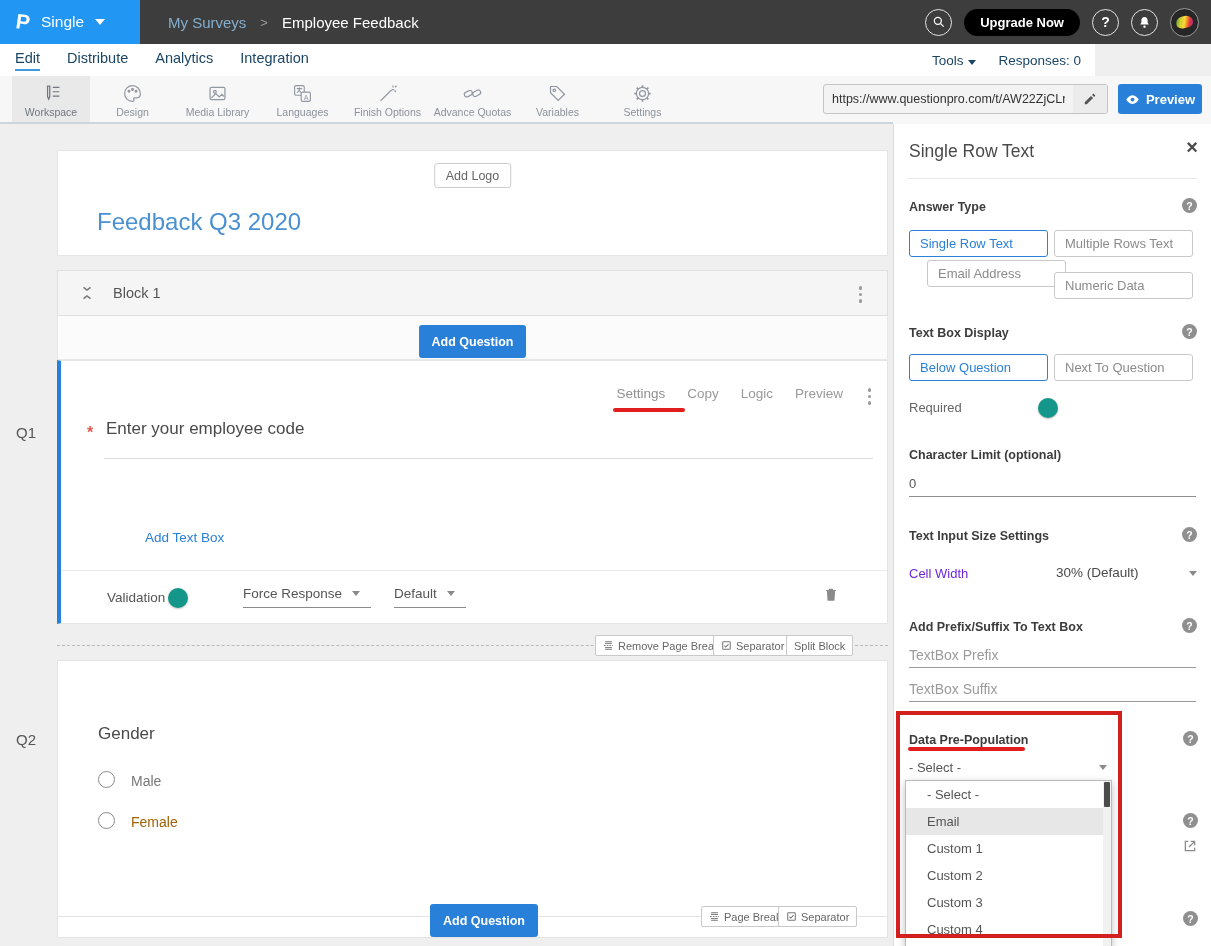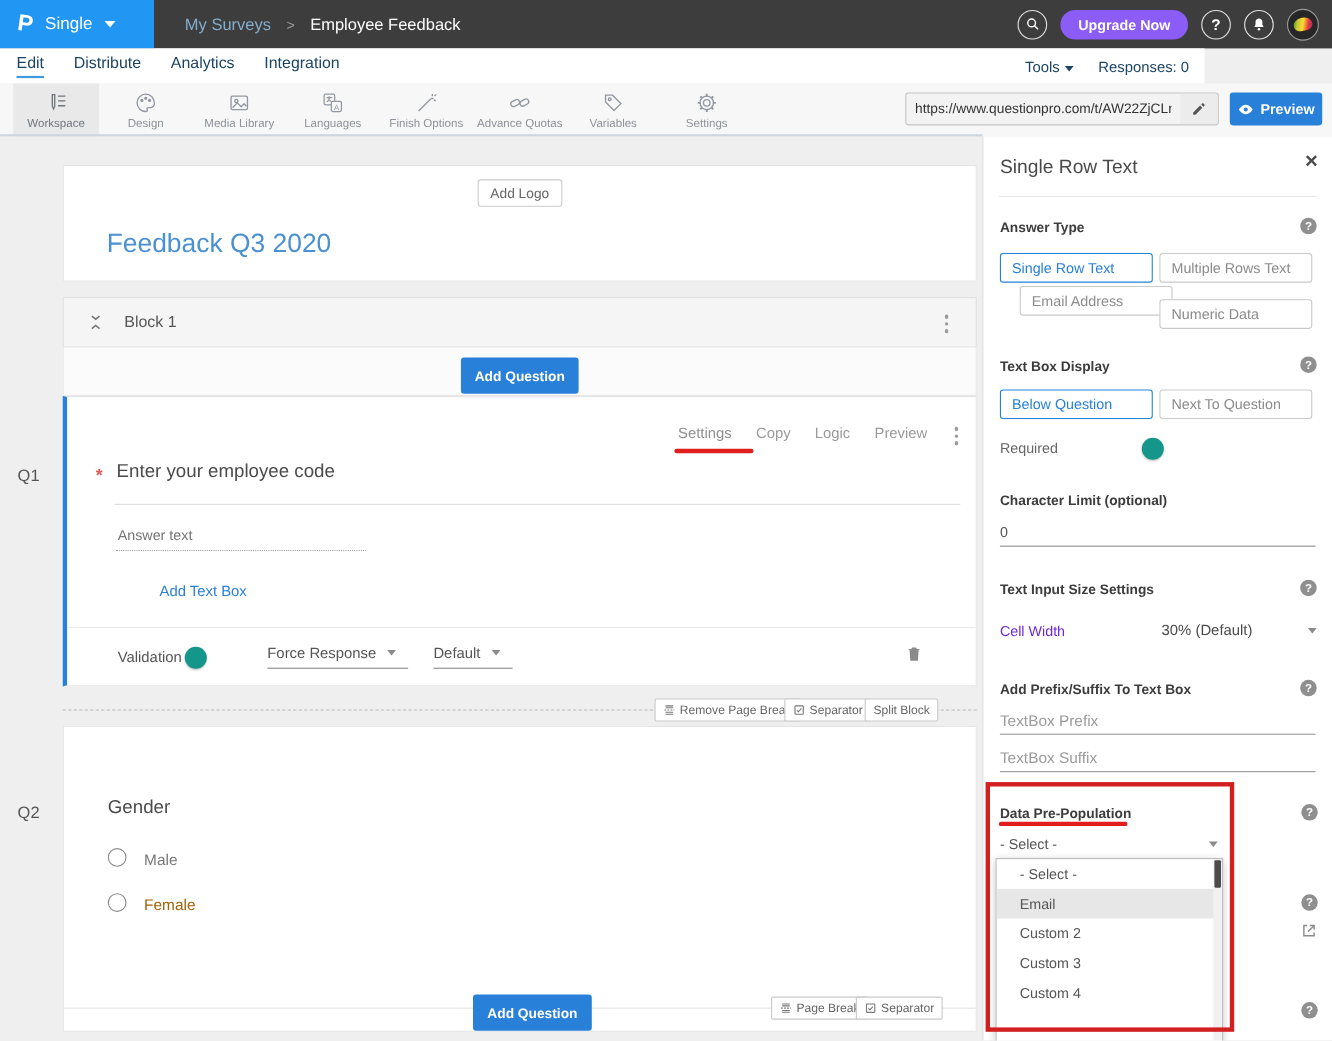--- a/index.html
+++ b/index.html
@@ -12,21 +12,21 @@
   .brandbox { width:140px; height:44px; background:#2196f3; display:flex; align-items:center; padding-left:16px; gap:11px; flex:none; }
   .brand-p { color:#fff; font-size:21px; font-weight:bold; transform:rotate(8deg); }
   .brand-txt { color:#fff; font-size:15.5px; }
   .caret { display:inline-block; width:0; height:0; border-left:5px solid transparent; border-right:5px solid transparent; border-top:6px solid #fff; }
   .crumbs { flex:1; display:flex; align-items:center; gap:14px; padding-left:28px; font-size:15px; }
   .crumb-parent { color:#84aecd; }
   .crumb-sep { color:#9a9a9a; font-size:13px; }
   .crumb-cur { color:#fff; }
   .hdr-right { display:flex; align-items:center; gap:12px; padding-right:12px; }
   .circ { width:27px; height:27px; border-radius:50%; border:1.5px solid rgba(255,255,255,.85); display:flex; align-items:center; justify-content:center; color:#fff; font-weight:bold; font-size:14px; }
-  .upgrade { height:27px; border-radius:14px; background:#8b5cf6; color:#fff; font-weight:bold; font-size:13px; display:flex; align-items:center; padding:0 16px; border:none; }
+  .upgrade { height:27px; border-radius:14px; background:#000000; color:#fff; font-weight:bold; font-size:13px; display:flex; align-items:center; padding:0 16px; border:none; }
   .avatar { width:29px; height:29px; border-radius:50%; border:1.5px solid #9a9a9a; background:#262626; display:flex; align-items:center; justify-content:center; overflow:hidden; }
   .avatar .blob { width:17px; height:12px; border-radius:50% 50% 40% 40%; background:linear-gradient(110deg,#2e7d32,#c0ca33,#fdd835,#e53935,#8e24aa); transform:rotate(-12deg); }
 
   
   .nav { position:absolute; left:0; top:44px; width:1095px; height:32px; background:#fff; display:flex; align-items:center; }
   .nav-tabs { display:flex; gap:27px; padding-left:15px; flex:1; }
   .nav-tab { font-size:14.5px; color:#1b4564; padding-bottom:3px; }
   .nav-tab.active { border-bottom:2px solid #3f9be0; }
   .nav-right { display:flex; align-items:center; gap:22px; padding-right:14px; font-size:13.5px; color:#1b4564; }
   .caret-dk { display:inline-block; width:0; height:0; border-left:4px solid transparent; border-right:4px solid transparent; border-top:5px solid #1b4564; margin-left:5px; }
@@ -250,21 +250,20 @@
   <span class="kebab abs" style="right:16px; top:27px;">
       <i></i>
       <i></i>
       <i></i>
     </span>
 
   <span class="abs" style="left:26px; top:63px; color:#e05a52; font-size:16px; font-weight:bold;">*</span>
   <span class="abs" style="left:45px; top:58px; font-size:17px; color:#4a4a4a;">Enter your employee code</span>
   <div class="abs" style="left:43px; right:14px; top:97px; border-bottom:1px solid #ddd;"></div>
 
-  <input class="abs" style="left: 44px; top: 112px; width: 228px; border-top: none; border-right: none; border-left: none; border-image: initial; outline: none; border-bottom: 1px dotted rgb(159, 159, 159); font-size: 13px; color: rgb(153, 153, 153); padding: 6px 2px; background: transparent; font-family: &quot;Liberation Sans&quot;, sans-serif;" placeholder="Answer text">
 
   <span class="abs" style="left:84px; top:169px; font-size:13.5px; color:#2980d9;">Add Text Box</span>
 
   <div class="abs" style="left:0; right:0; top:209px; height:54px; border-top:1px solid #ececec;">
     <span class="abs" style="left:46px; top:19px; font-size:13.5px; color:#555;">Validation</span>
     <span class="toggle abs" style="left:125px; top:20px;"><span class="knob"></span></span>
     <span class="ddl abs" style="left:182px; top:15px; width:128px;">
       <span>Force Response</span>
         <span class="caret-gy"></span>
     </span>
@@ -367,20 +366,21 @@
   <span class="plabel" style="top:609px;">Data Pre-Population</span>
   <div class="ann-line abs" style="left:14px; top:623px; width:117px; height:4px;"></div>
   <span class="hlp" style="right:13px; top:607px;">?</span>
 
   <span class="abs" style="left:15px; top:636px; font-size:13px; color:#555;">- Select -</span>
   <span class="caret-gy abs" style="left:205px; top:641px;"></span>
 
   <div class="ddpanel">
     <div class="dditem">- Select -</div>
     <div class="dditem hl">Email</div>
+    <div class="dditem">Custom 1</div>
     <div class="dditem">Custom 2</div>
     <div class="dditem">Custom 3</div>
     <div class="dditem">Custom 4</div>
     <div class="ddscroll">
         <div class="ddthumb"></div>
       </div>
   </div>
 
   <span class="hlp" style="right:13px; top:689px;">?</span>
   <span class="abs" style="right:13px; top:714px;">

